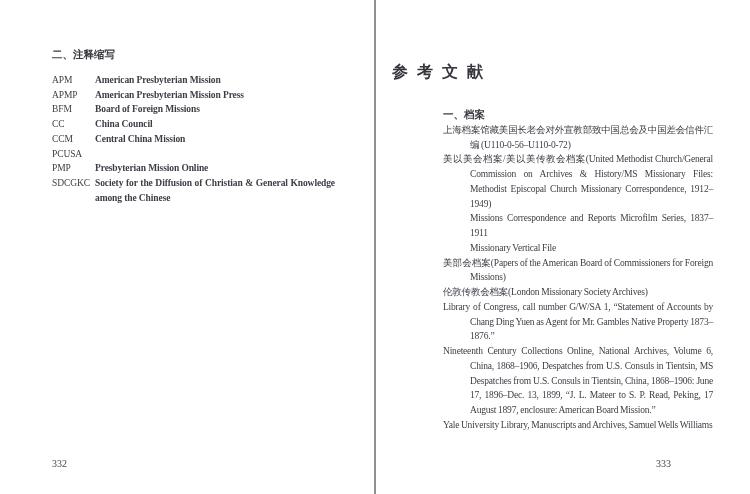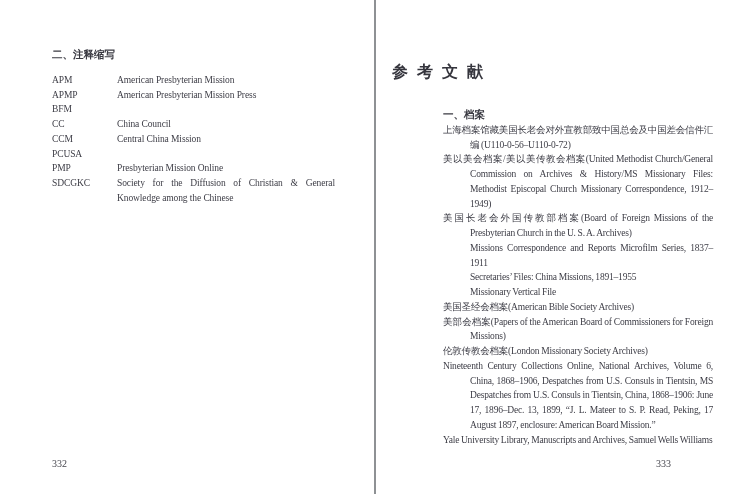--- a/index.html
+++ b/index.html
@@ -42,29 +42,29 @@
     margin: 0 0 11px 0;
     font-size: 10.5px;
     font-weight: bold;
     color: #3a3a42;
   }
   .abbr-row {
     display: flex;
     font-size: 9.5px;
     line-height: 14.7px;
     letter-spacing: -0.1px;
-    gap: 22px;
   }
   .abbr-col {
     flex: none;
     width: 43px;
   }
   .def-col {
     flex: 1;
     text-align: justify;
+    font-weight: bold;
   }
 
   
   .right-page {
     position: absolute;
     left: 375px;
     top: 0;
     width: 375px;
     height: 494px;
   }
@@ -125,20 +125,21 @@
       <div class="abbr-row">
         <span class="abbr-col">APM</span>
         <span class="def-col">American Presbyterian Mission</span>
       </div>
       <div class="abbr-row">
         <span class="abbr-col">APMP</span>
         <span class="def-col">American Presbyterian Mission Press</span>
       </div>
       <div class="abbr-row">
         <span class="abbr-col">BFM</span>
+        <span class="def-col">Board of Foreign Missions</span>
       </div>
       <div class="abbr-row">
         <span class="abbr-col">CC</span>
         <span class="def-col">China Council</span>
       </div>
       <div class="abbr-row">
         <span class="abbr-col">CCM</span>
         <span class="def-col">Central China Mission</span>
       </div>
       <div class="abbr-row">
@@ -157,27 +158,25 @@
 
   <div class="pagenum pagenum-left">332</div>
 
   <section class="right-page">
     <h1 class="rp-title">参考文献</h1>
     <h2 class="rp-section">一、档案</h2>
 
     <div class="entries">
       <div class="entry">上海档案馆藏美国长老会对外宣教部致中国总会及中国差会信件汇编 (U110-0-56–U110-0-72)</div>
       <div class="entry">美以美会档案/美以美传教会档案(United Methodist Church/General Commission on Archives &amp; History/MS Missionary Files: Methodist Episcopal Church Missionary Correspondence, 1912–1949)</div>
-      <div class="entry">美国长老会外国传教部档案(Board of Foreign Missions of the Presbyterian Church in the U. S. A. Archives)</div>
       <div class="entry sub">Missions Correspondence and Reports Microfilm Series, 1837–1911</div>
-      <div class="entry sub">Secretaries’ Files: China Missions, 1891–1955</div>
       <div class="entry sub">Missionary Vertical File</div>
-      <div class="entry">美国圣经会档案(American Bible Society Archives)</div>
       <div class="entry">美部会档案(Papers of the American Board of Commissioners for Foreign Missions)</div>
       <div class="entry">伦敦传教会档案(London Missionary Society Archives)</div>
+      <div class="entry">Library of Congress, call number G/W/SA 1, “Statement of Accounts by Chang Ding Yuen as Agent for Mr. Gambles Native Property 1873–1876.”</div>
       <div class="entry">Nineteenth Century Collections Online, National Archives, Volume 6, China, 1868–1906, Despatches from U.S. Consuls in Tientsin, MS Despatches from U.S. Consuls in Tientsin, China, 1868–1906: June 17, 1896–Dec. 13, 1899, “J. L. Mateer to S. P. Read, Peking, 17 August 1897, enclosure: American Board Mission.”</div>
       <div class="entry">Yale University Library, Manuscripts and Archives, Samuel Wells Williams</div>
     </div>
   </section>
 
   <div class="pagenum pagenum-right">333</div>
 
 </div>
 
 </body></html>

